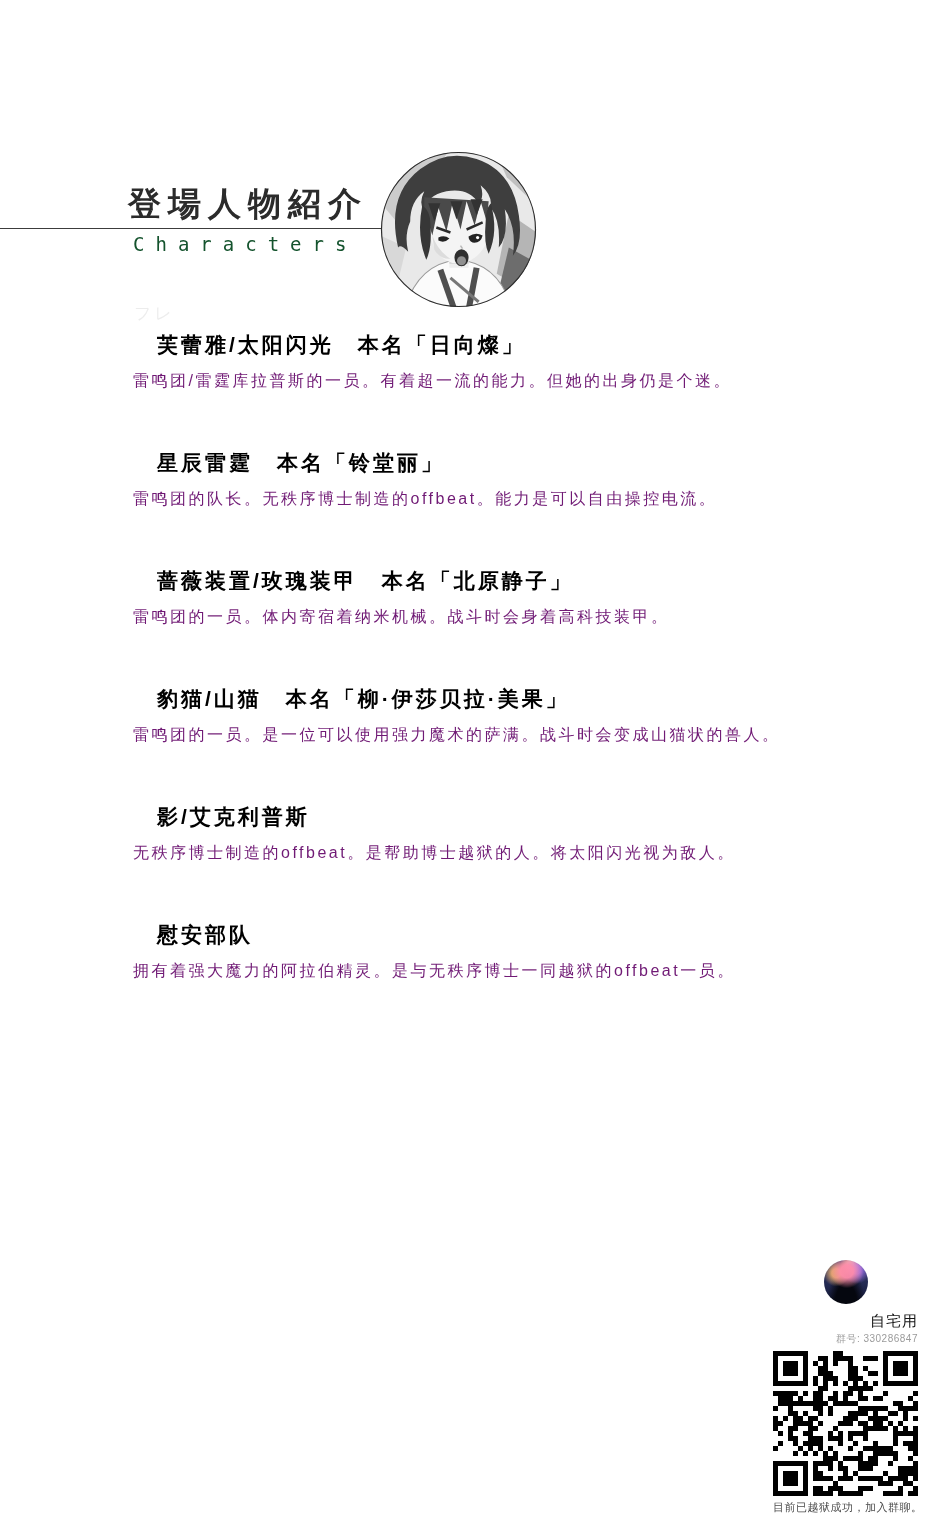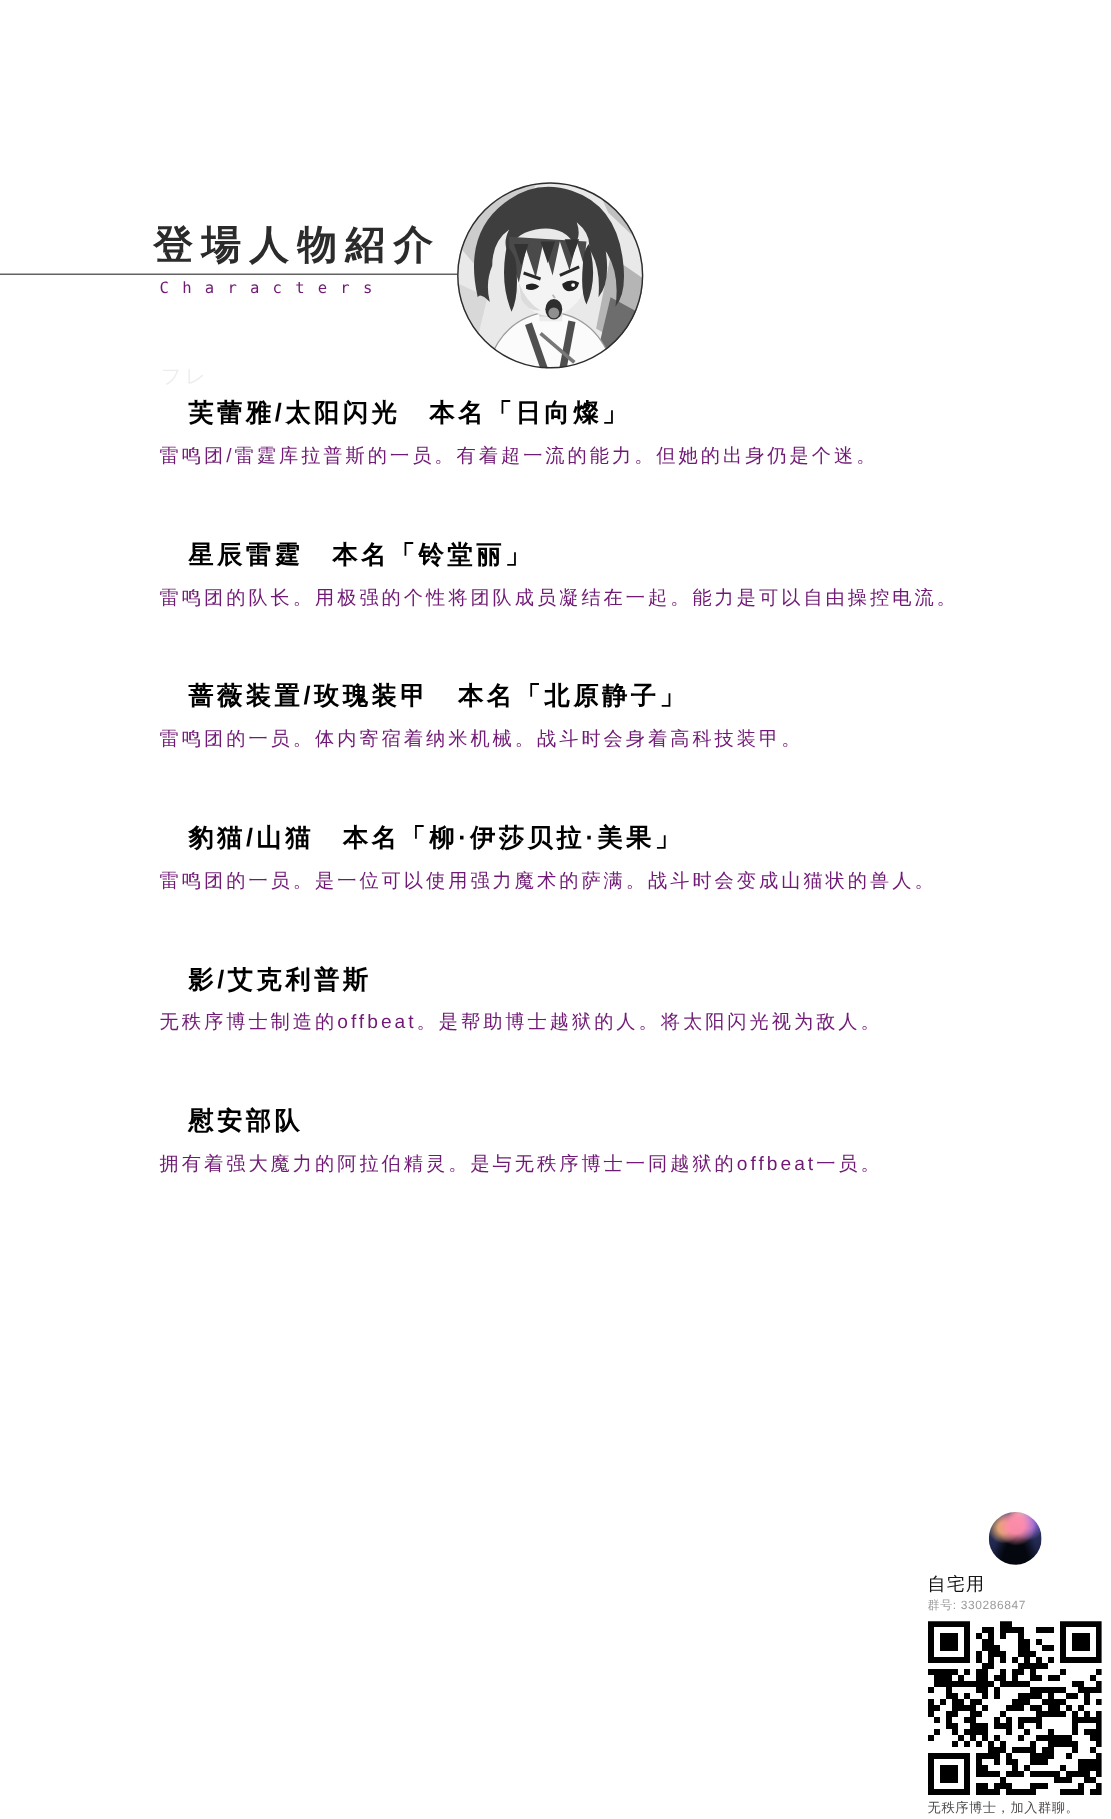--- a/index.html
+++ b/index.html
@@ -17,22 +17,22 @@
     font-size:33px; font-weight:600; letter-spacing:7px;
     color:#2b2b2b; white-space:nowrap;text-align:center;
   }
   .header-line {
     position:absolute; left:0; top:228px; width:382px; height:1px;
     background:#3c3c3c;
   }
   .header-subtitle {
     position:absolute; left:133px; top:233px;
     font-family:"DejaVu Sans Mono", monospace;
-    font-size:13px; font-weight:400; letter-spacing:11px;
-    color:#701a75; white-space:nowrap;
+    font-size:19px; font-weight:400; letter-spacing:11px;
+    color:#14532d; white-space:nowrap;
   }
   .portrait {
     position:absolute; left:380px; top:151px; width:157px; height:157px;
     border-radius:50%; overflow:hidden;
   }
   .portrait svg { display:block; width:100%; height:100%; }
   .ghost-artifact {
     position:absolute; left:134px; top:302px;
     font-size:17px; color:#000; opacity:0.07; letter-spacing:3px;
     white-space:nowrap;
@@ -50,21 +50,21 @@
     margin-left:24px;
   }
   .entry-desc {
     font-size:16px; line-height:22px; font-weight:400;
     letter-spacing:2.5px; color:#701a75; white-space:nowrap;
   }
 
   
   .group-card {
     position:absolute; left:773px; top:1260px; width:145px;
-    text-align:left;
+    text-align:right;
   }
   .group-avatar {
     width:44px; height:44px; border-radius:50%; margin:0 auto;
     background:
       radial-gradient(circle at 52% 26%, rgba(255,140,170,0.95) 0 16%, rgba(255,140,170,0) 42%),
       radial-gradient(circle at 28% 30%, rgba(255,185,110,0.85) 0 10%, rgba(255,185,110,0) 30%),
       radial-gradient(circle at 74% 22%, rgba(170,120,255,0.8) 0 9%, rgba(170,120,255,0) 30%),
       radial-gradient(circle at 60% 12%, rgba(255,230,160,0.9) 0 7%, rgba(255,230,160,0) 22%),
       radial-gradient(ellipse at 50% 108%, #05070f 0 36%, rgba(5,7,15,0) 62%),
       linear-gradient(#37406e 0%, #232a52 55%, #131733 100%);
@@ -146,21 +146,21 @@
     </svg>
   </div>
 
   <main class="entries">
     <section class="entry">
       <h3 class="entry-name">芙蕾雅/太阳闪光　本名「日向燦」</h3>
       <p class="entry-desc">雷鸣团/雷霆库拉普斯的一员。有着超一流的能力。但她的出身仍是个迷。</p>
     </section>
     <section class="entry">
       <h3 class="entry-name">星辰雷霆　本名「铃堂丽」</h3>
-      <p class="entry-desc">雷鸣团的队长。用极强的个性将团队成员凝结在一起。能力是可以自由操控电流。</p>
+      <p class="entry-desc">雷鸣团的队长。无秩序博士制造的offbeat。能力是可以自由操控电流。</p>
     </section>
     <section class="entry">
       <h3 class="entry-name">蔷薇装置/玫瑰装甲　本名「北原静子」</h3>
       <p class="entry-desc">雷鸣团的一员。体内寄宿着纳米机械。战斗时会身着高科技装甲。</p>
     </section>
     <section class="entry">
       <h3 class="entry-name">豹猫/山猫　本名「柳·伊莎贝拉·美果」</h3>
       <p class="entry-desc">雷鸣团的一员。是一位可以使用强力魔术的萨满。战斗时会变成山猫状的兽人。</p>
     </section>
     <section class="entry">
@@ -505,16 +505,16 @@
         <rect x="0" y="0" width="7" height="7" fill="#000"></rect>
         <rect x="1" y="1" width="5" height="5" fill="#fff"></rect>
         <rect x="2" y="2" width="3" height="3" fill="#000"></rect>
         <rect x="22" y="0" width="7" height="7" fill="#000"></rect>
         <rect x="23" y="1" width="5" height="5" fill="#fff"></rect>
         <rect x="24" y="2" width="3" height="3" fill="#000"></rect>
         <rect x="0" y="22" width="7" height="7" fill="#000"></rect>
         <rect x="1" y="23" width="5" height="5" fill="#fff"></rect>
         <rect x="2" y="24" width="3" height="3" fill="#000"></rect>
       </svg>
-    <div class="qr-caption">无秩序博士，加入群聊。</div>
+    <div class="qr-caption">目前已越狱成功，加入群聊。</div>
   </aside>
 
 </div>
 
 </body></html>

